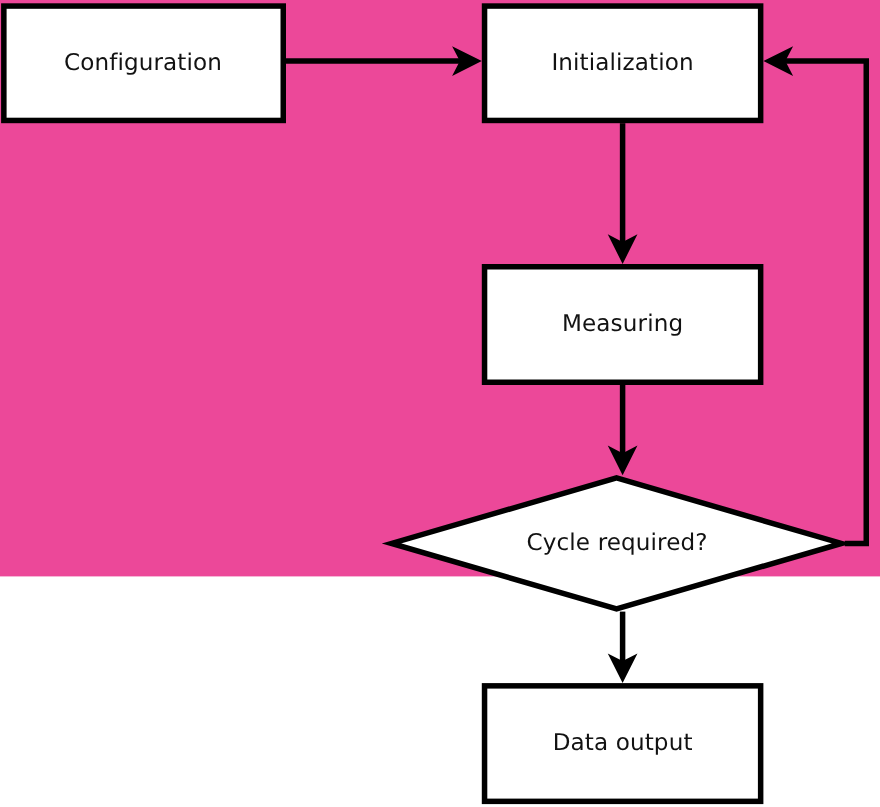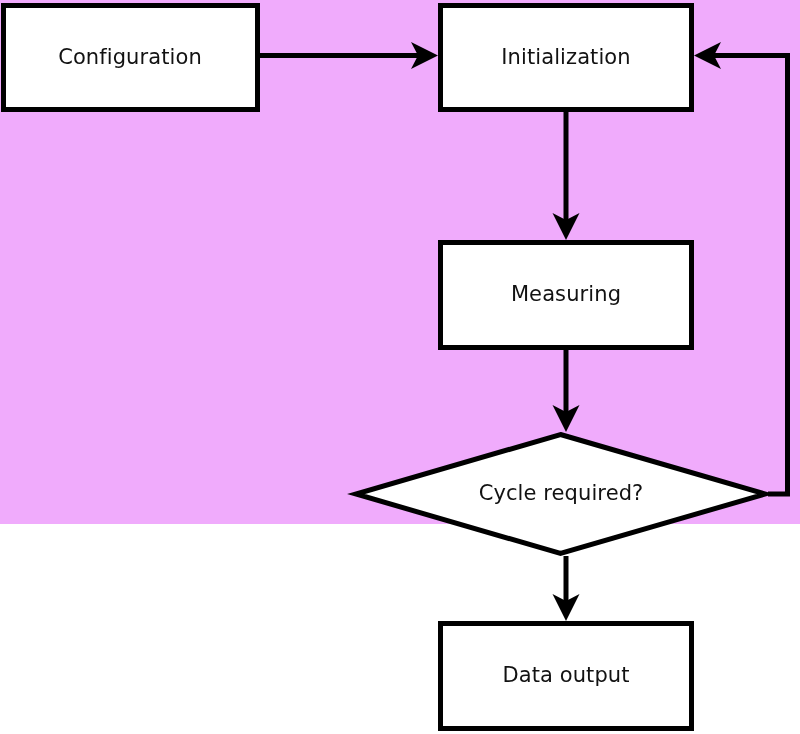--- a/index.html
+++ b/index.html
@@ -10,21 +10,21 @@
   body {
     width: 800px;
     height: 734px;
     overflow: hidden;
     font-family: "DejaVu Sans", "Liberation Sans", sans-serif;
   }
   #flowchart-canvas {
     position: relative;
     width: 800px;
     height: 524px;
-    background: #f0abfc;
+    background: #ec4899;
   }
   #flow-svg {
     position: absolute;
     top: 0;
     left: 0;
     width: 800px;
     height: 734px;
     display: block;
   }
   .node-label {

